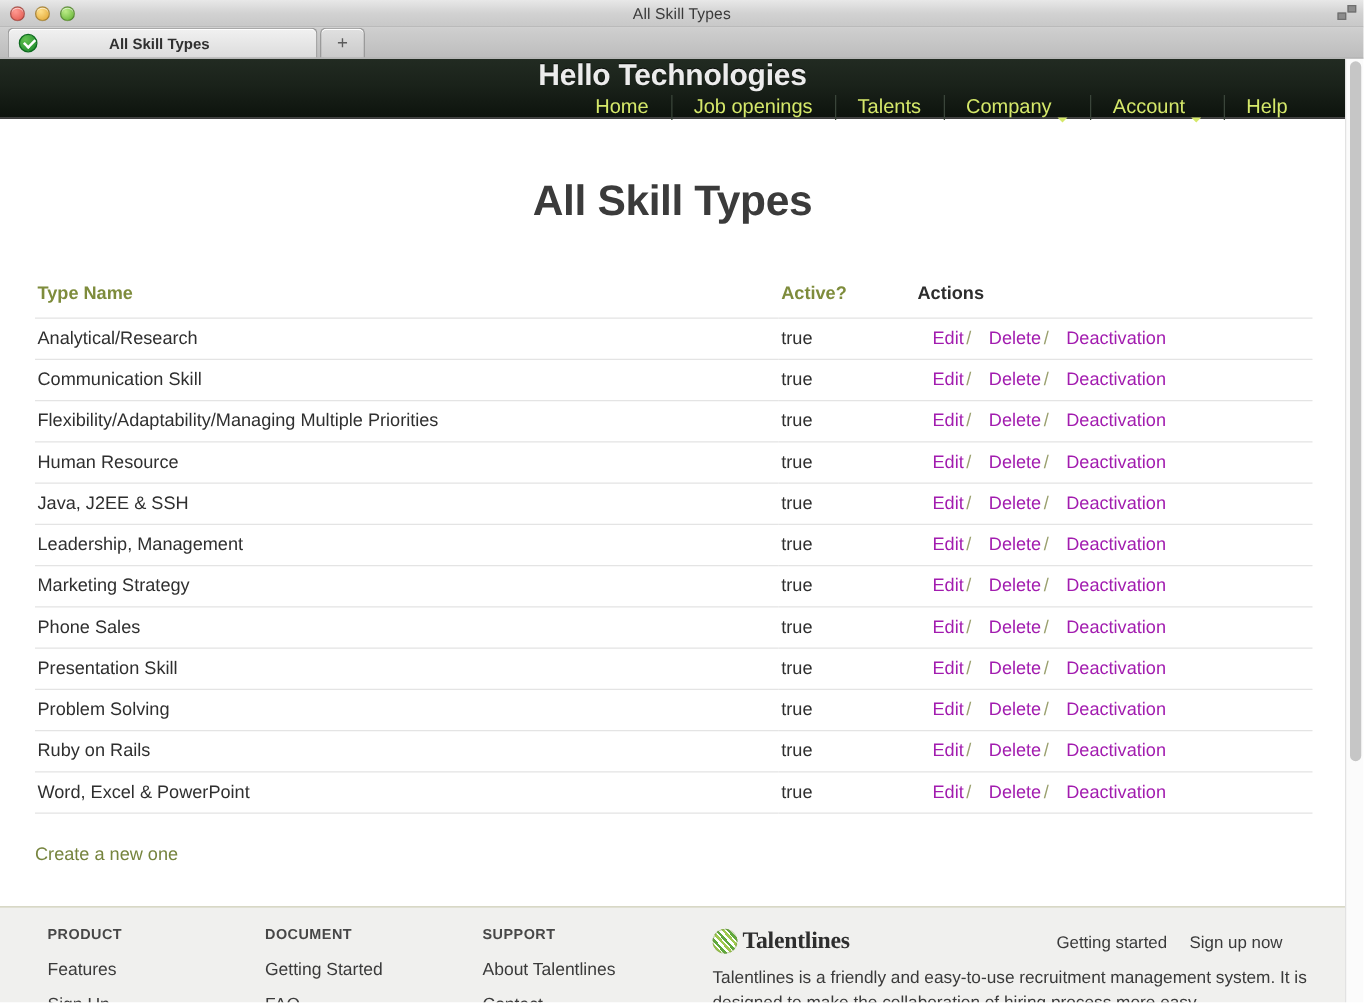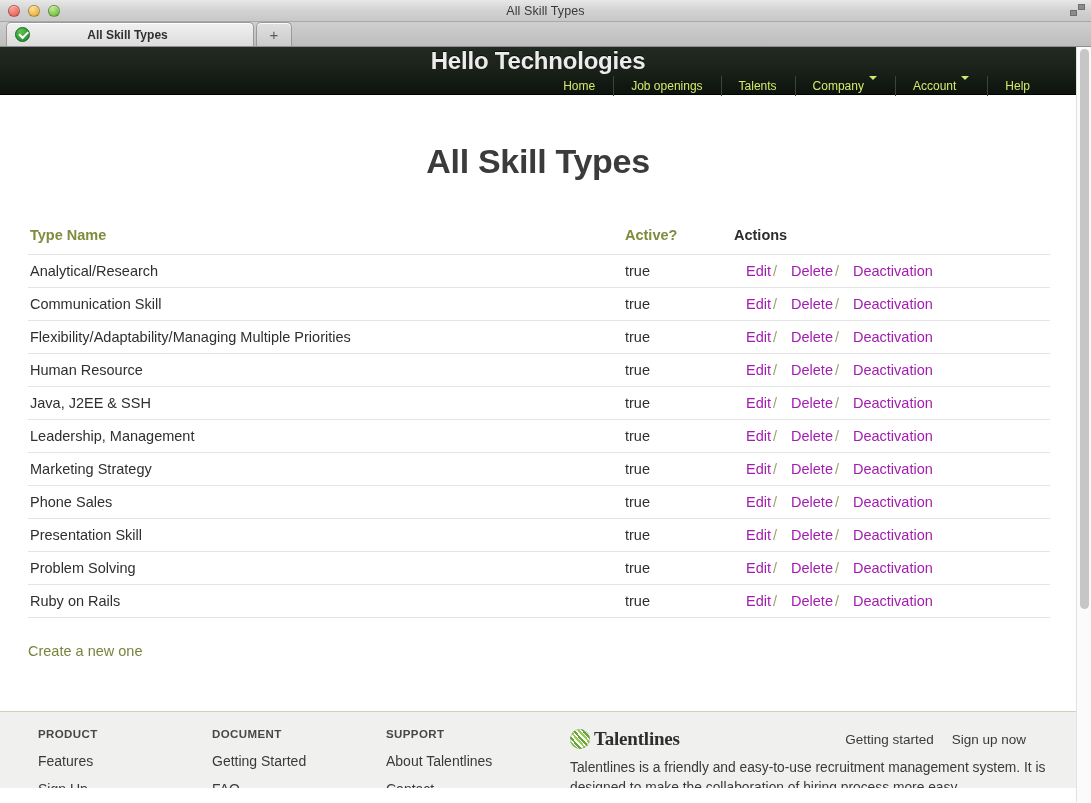--- a/index.html
+++ b/index.html
@@ -175,28 +175,28 @@
     text-shadow: 0 -1px 0 rgba(0,0,0,0.7);
   }
   .nav-links {
     margin-left: auto;
     display: flex;
     align-items: center;
     height: 28px;
   }
   .nav-link {
     position: relative;
-    font-size: 12px;
+    font-size: 16px;
     color: #d5e86a;
     padding: 0 18px;
     line-height: 22px;
     white-space: nowrap;
     text-decoration: none;
     display: flex;
-    align-items: flex-start;
+    align-items: flex-end;
     gap: 5px;
   }
   .nav-link + .nav-link::before {
     content: "";
     position: absolute;
     left: 0; top: 1px;
     width: 1px; height: 20px;
     background: #3a453a;
   }
   .caret {
@@ -262,21 +262,21 @@
     display: inline-block;
     margin-top: 25px;
     font-size: 14.5px;
     color: #76843e;
     text-decoration: none;
   }
 
   
   .footer {
     position: absolute;
-    left: 0; bottom: 14px;
+    left: 0; bottom: 0;
     width: 1076px;
     height: 77px;
     background: #f0f0ee;
     border-top: 1px solid #cfd0b8;
     overflow: hidden;
   }
   .footer-inner {
     display: flex;
     padding: 16px 28px 0 38px;
   }
@@ -463,20 +463,25 @@
               <tr>
                 <td>Problem Solving</td>
                 <td>true</td>
                 <td><a class="act-link" href="#">Edit</a><span class="act-sep">/</span><a class="act-link" href="#">Delete</a><span class="act-sep">/</span><a class="act-link" href="#">Deactivation</a></td>
               </tr>
               <tr>
                 <td>Ruby on Rails</td>
                 <td>true</td>
                 <td><a class="act-link" href="#">Edit</a><span class="act-sep">/</span><a class="act-link" href="#">Delete</a><span class="act-sep">/</span><a class="act-link" href="#">Deactivation</a></td>
               </tr>
+              <tr>
+                <td>Word, Excel &amp; PowerPoint</td>
+                <td>true</td>
+                <td><a class="act-link" href="#">Edit</a><span class="act-sep">/</span><a class="act-link" href="#">Delete</a><span class="act-sep">/</span><a class="act-link" href="#">Deactivation</a></td>
+              </tr>
             </tbody>
         </table>
 
         <a class="create-link" href="#">Create a new one</a>
       </div>
 
       <div class="footer">
         <div class="footer-inner">
 
           <div class="fcol">

